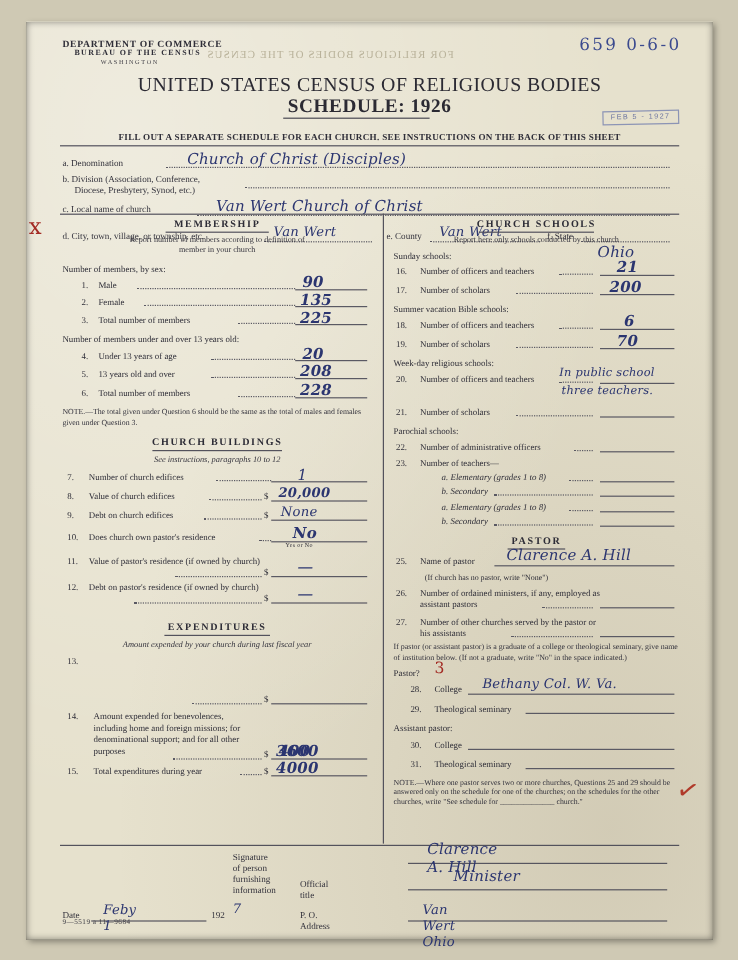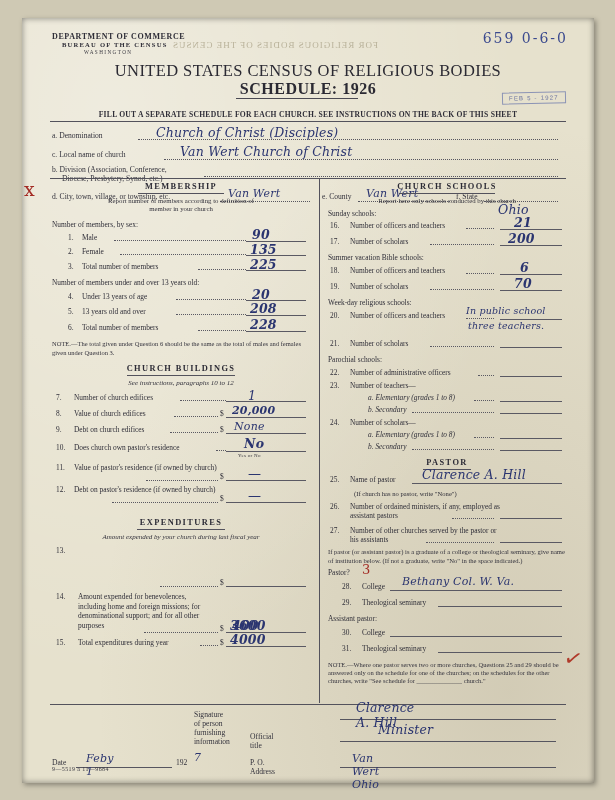--- a/index.html
+++ b/index.html
@@ -81,30 +81,30 @@
 
     <div class="idblk">
 
       <div class="row">
         <span class="k lbl">a. Denomination</span>
         <span class="dots" style="left:86px;top:11px;width:420px;"></span>
         <span class="hw hand" style="left:104px;top:-3px;">Church of Christ (Disciples)</span>
       </div>
 
       <div class="row" style="height:20px;">
-        <span class="k lbl" style="top:6px;">c. Local name of church</span>
-        <span class="dots" style="left:112px;top:15px;width:394px;"></span>
-        <span class="hw hand" style="left:128px;top:0px;">Van Wert Church of Christ</span>
-      </div>
-
-      <div class="row" style="height:20px;">
         <span class="k lbl" style="top:1px;">b. Division (Association, Conference,</span>
         <span class="k lbl" style="top:10px;left:10px;">Diocese, Presbytery, Synod, etc.)</span>
         <span class="dots" style="left:152px;top:12px;width:354px;"></span>
         <span class="hw hand" style="left:170px;top:-2px;"></span>
+      </div>
+
+      <div class="row" style="height:20px;">
+        <span class="k lbl" style="top:6px;">c. Local name of church</span>
+        <span class="dots" style="left:112px;top:15px;width:394px;"></span>
+        <span class="hw hand" style="left:128px;top:0px;">Van Wert Church of Christ</span>
       </div>
 
       <div class="row" style="height:22px;">
         <span class="k lbl" style="top:8px;">d. City, town, village, or township, etc.</span>
         <span class="dots" style="left:168px;top:17px;width:90px;"></span>
         <span class="hw s hand" style="left:176px;top:3px;">Van Wert</span>
 
         <span class="k lbl" style="left:270px;top:8px;">e. County</span>
         <span class="dots" style="left:306px;top:17px;width:92px;"></span>
         <span class="hw s hand" style="left:314px;top:3px;">Van Wert</span>
@@ -374,24 +374,20 @@
           <span class="leader" style="left:146px;width:20px;"></span>
           <span class="ul" style="left:172px;width:62px;"></span>
         </div>
         <div class="qrow" style="height:13px;">
           <span class="qtext ital" style="left:40px;">b. Secondary</span>
           <span class="leader" style="left:84px;width:82px;"></span>
           <span class="ul" style="left:172px;width:62px;"></span>
         </div>
 
         <div class="qrow" style="height:12px;">
-          <span class="qnum" style="left:2px;">24.</span>
-          <span class="qtext" style="left:22px;">Number of scholars—</span>
-        </div>
-        <div class="qrow" style="height:12px;">
           <span class="qtext ital" style="left:40px;">a. Elementary (grades 1 to 8)</span>
           <span class="leader" style="left:146px;width:20px;"></span>
           <span class="ul" style="left:172px;width:62px;"></span>
         </div>
         <div class="qrow" style="height:14px;">
           <span class="qtext ital" style="left:40px;">b. Secondary</span>
           <span class="leader" style="left:84px;width:82px;"></span>
           <span class="ul" style="left:172px;width:62px;"></span>
         </div>
       </div>

